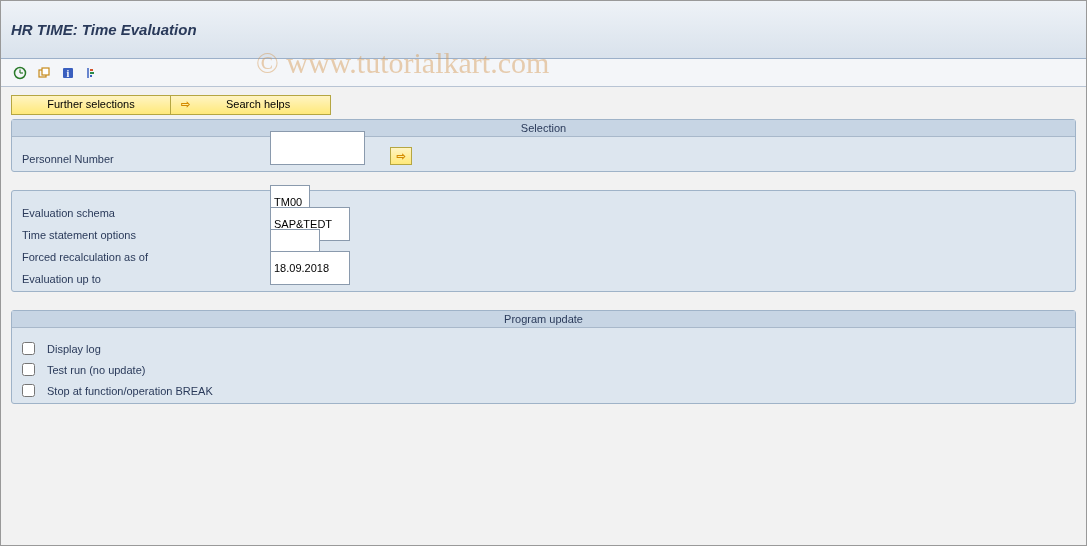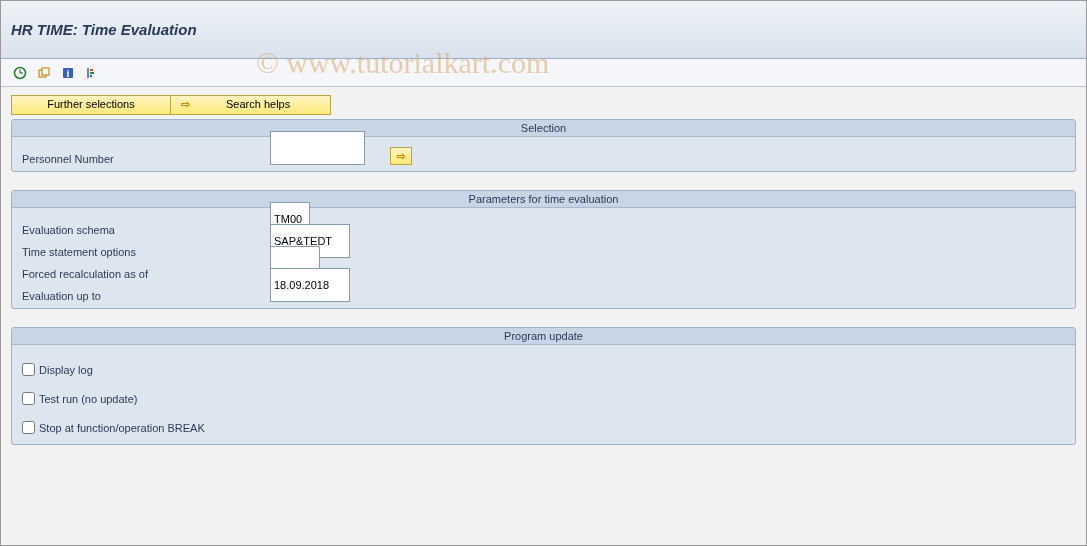--- a/index.html
+++ b/index.html
@@ -114,25 +114,24 @@
       width: 22px;
       height: 18px;
       display: inline-flex;
       align-items: center;
       justify-content: center;
       cursor: pointer;
       margin-left: 25px;
     }
     .checkbox-row {
       display: flex;
-      align-items: center;
+      align-items: flex-end;
       height: 21px;
-      gap: 4px;
+      gap: 12px;
       padding-left: 2px;
-      margin-top: 8px;
     }
     .checkbox-row input[type="checkbox"] {
       width: 13px;
       height: 13px;
       margin: 0;
     }
     .checkbox-label {
       color: #2a3a5a;
     }
     .watermark {
@@ -200,21 +199,20 @@
         <span class="field-label">Personnel Number</span>
         <input class="field-input w-num" value="" style="">
         <span class="multi-btn">
           <span class="arrow-icon">⇨</span>
         </span>
       </div>
     </div>
   </div>
 
   <div class="panel">
-    <div class="panel-title">Parameters for time evaluation</div>
     <div class="panel-body">
       <div class="field-row">
         <span class="field-label">Evaluation schema</span>
         <input class="field-input" style="width: 40px;" value="TM00">
       </div>
       <div class="field-row">
         <span class="field-label">Time statement options</span>
         <input class="field-input w-med" value="SAP&amp;TEDT" style="">
       </div>
       <div class="field-row">

